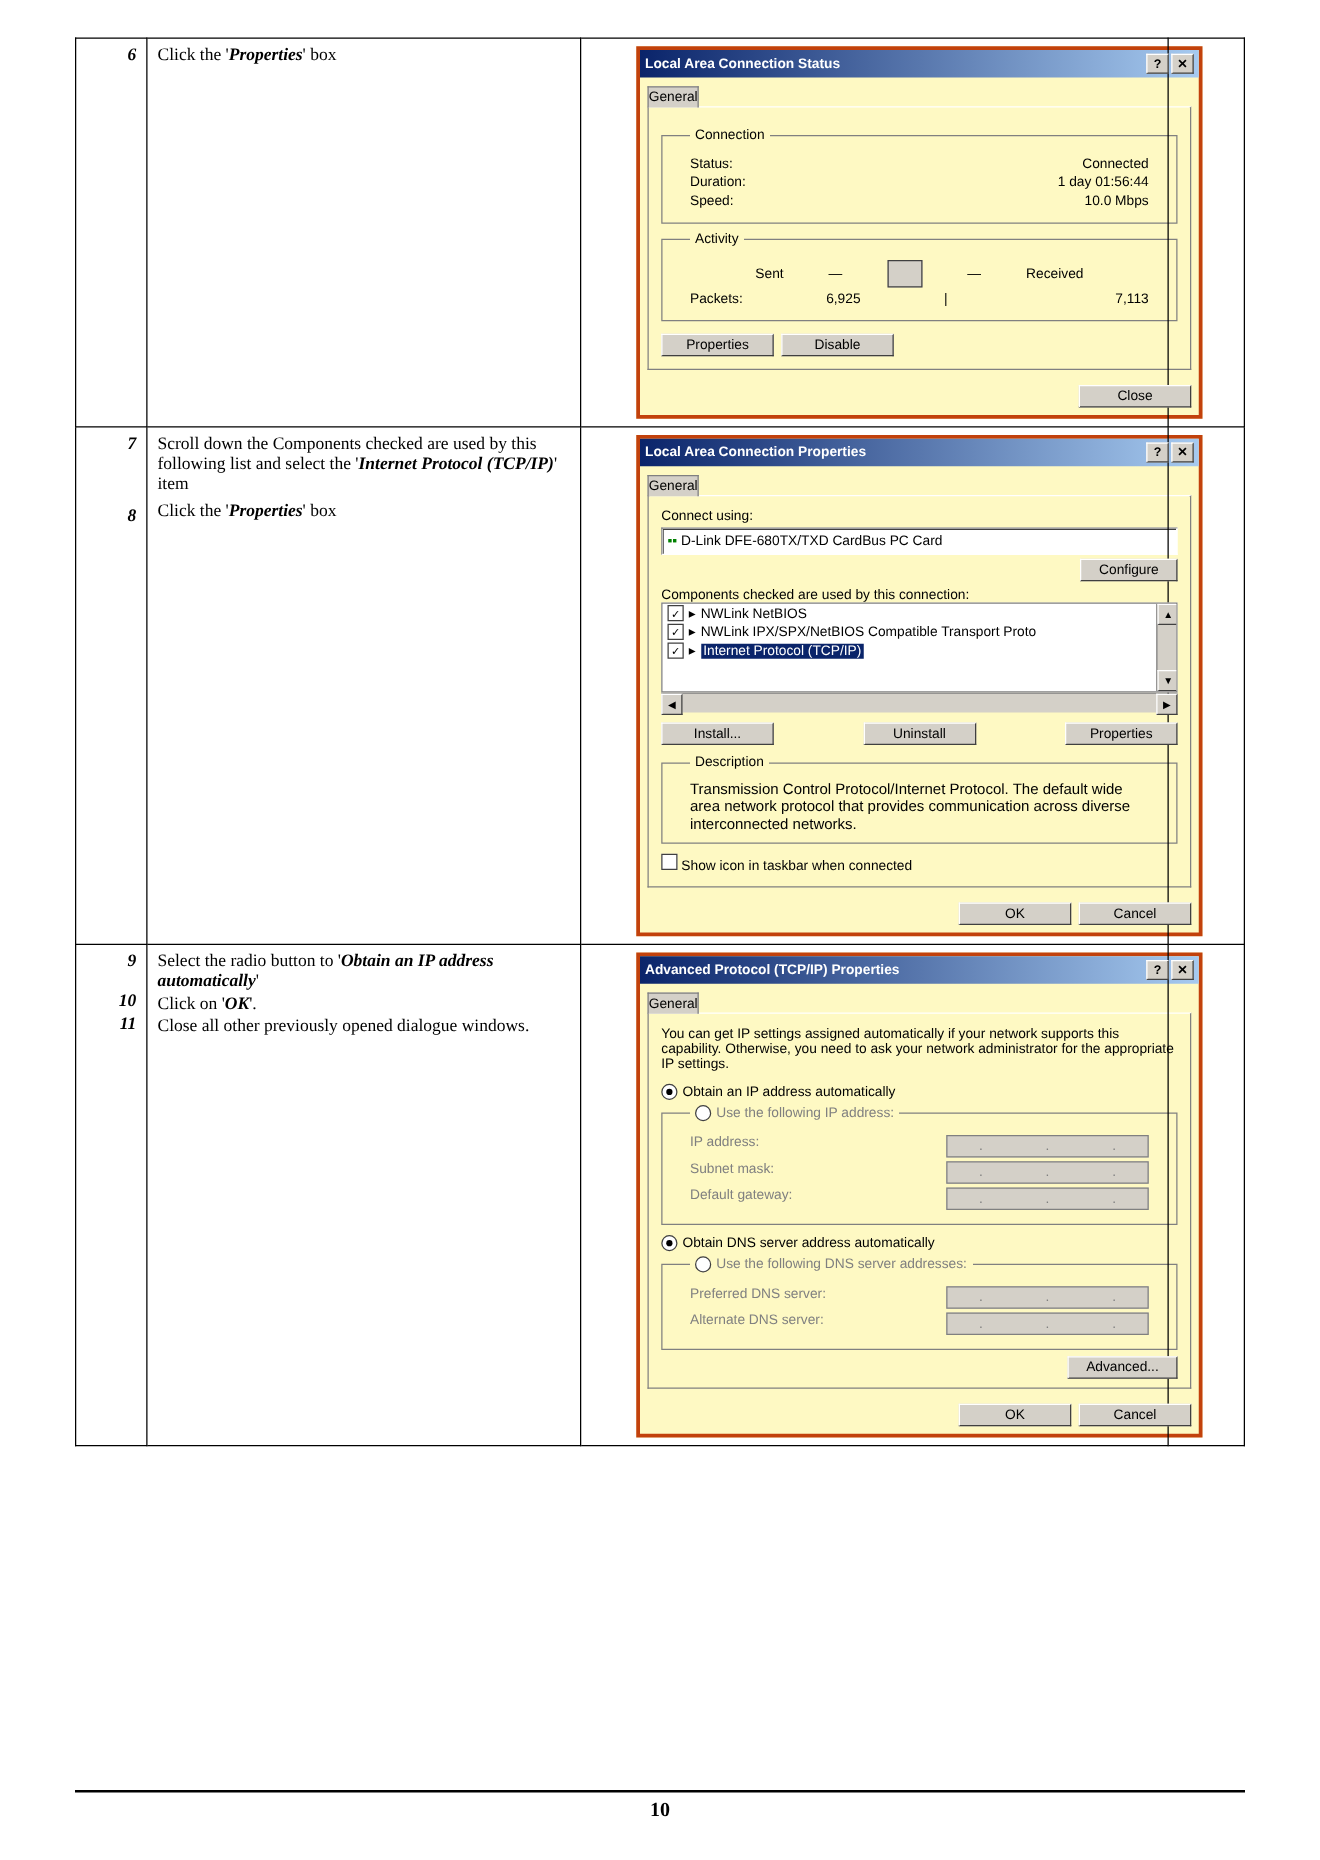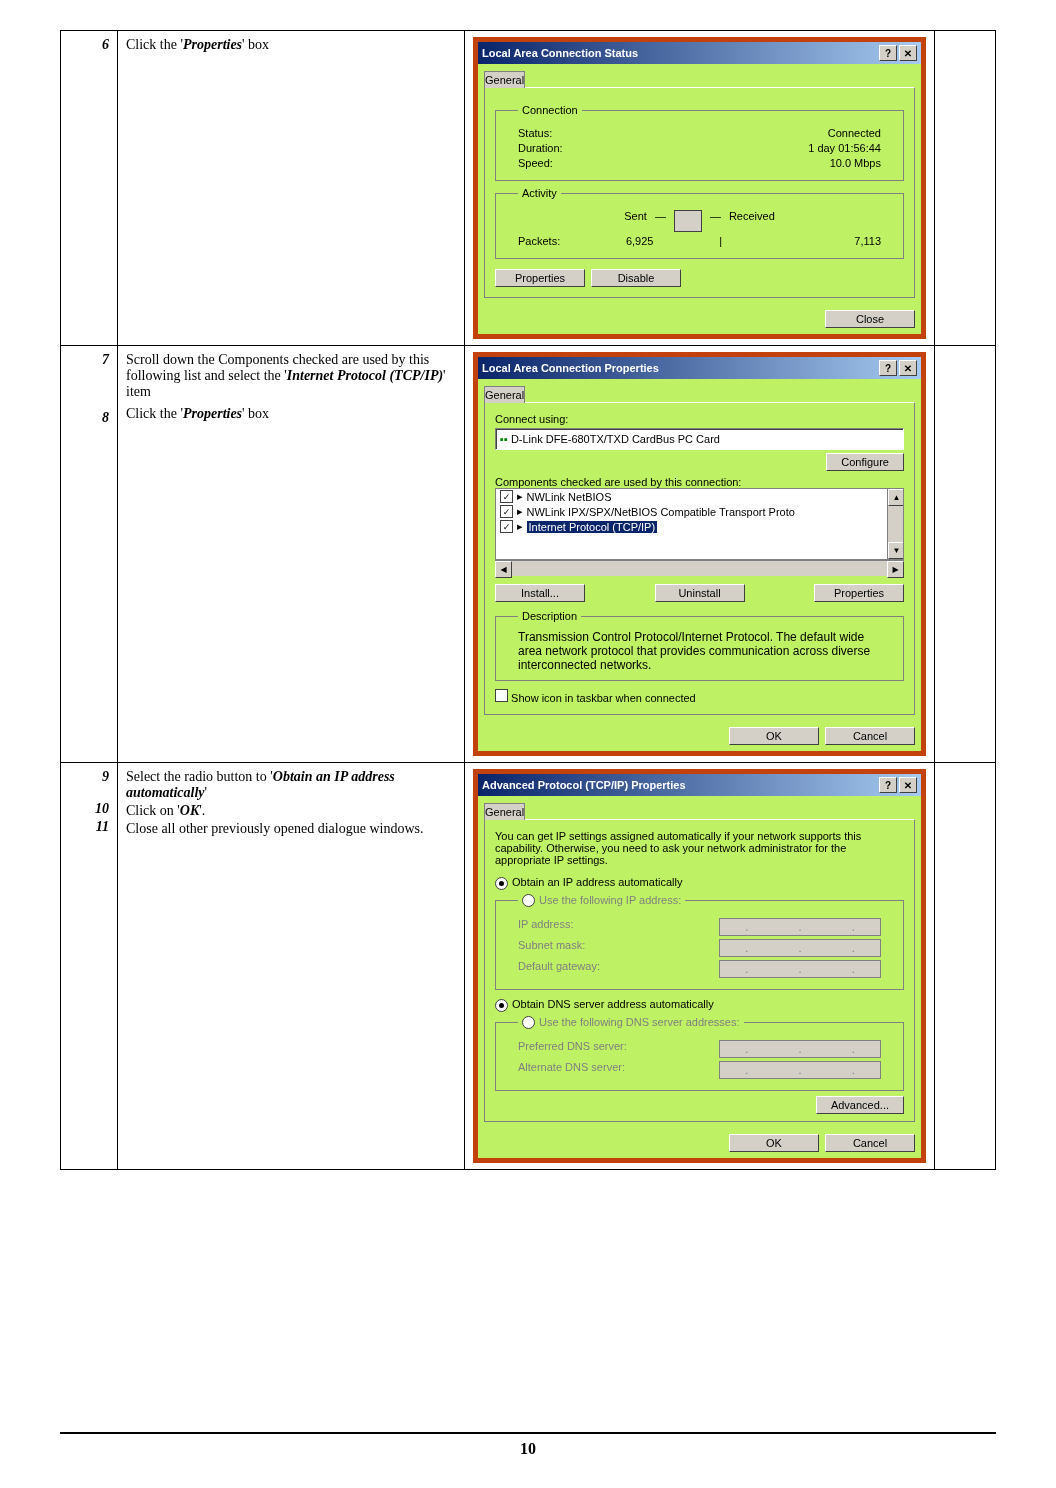--- a/index.html
+++ b/index.html
@@ -54,24 +54,25 @@
   td.blank {
     width: 44px;
   }
   .instr-line { margin-bottom: 2px; }
   .bold-it { font-weight: bold; font-style: italic; }
 
   
   .dialog {
     font-family: Tahoma, Arial, sans-serif;
     font-size: 11px;
-    background: #bef264;
-    border: 5px solid #c2410c;
+    background: #fef9c3;
+    border: 3px solid #c2410c;
     box-sizing: border-box;
     width: 100%;
+    margin-left: 36px;
   }
   .titlebar {
     background: linear-gradient(to right, #0a246a, #a6caf0);
     color: #fff;
     font-weight: bold;
     padding: 3px 4px;
     display: flex;
     justify-content: space-between;
     align-items: center;
     font-size: 11px;
@@ -195,21 +196,21 @@
                     <span>Duration:</span>
                     <span>1 day 01:56:44</span>
                   </div>
                 <div class="row">
                     <span>Speed:</span>
                     <span>10.0 Mbps</span>
                   </div>
               </fieldset>
               <fieldset class="win">
                 <legend>Activity</legend>
-                <div class="row" style="justify-content:center;gap:8px;">
+                <div class="row" style="justify-content:center;gap:36px;align-items:center;">
                   <span>Sent</span>
                   <span>—</span>
                   <span class="activity-icon"></span>
                   <span>—</span>
                   <span>Received</span>
                 </div>
                 <div class="row">
                   <span>Packets:</span>
                   <span style="flex:1;text-align:center;">6,925</span>
                   <span>|</span>

